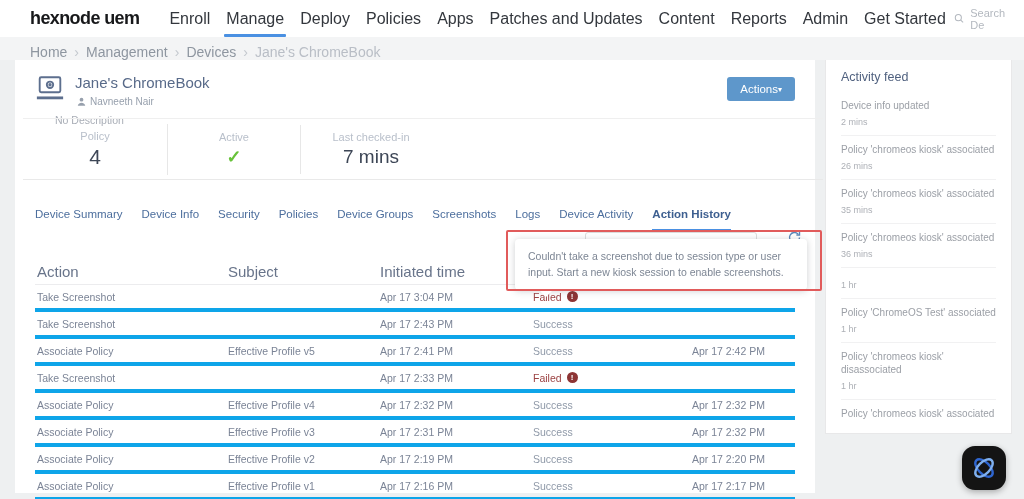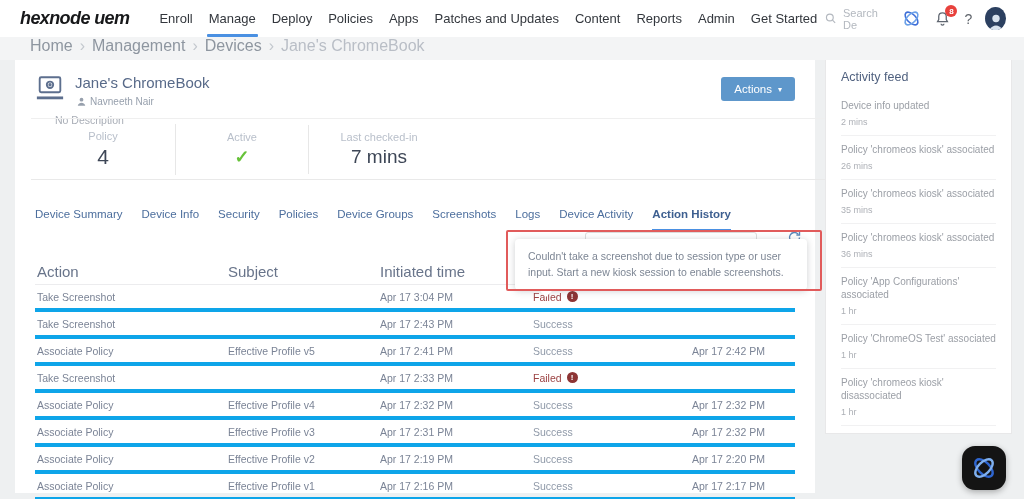--- a/index.html
+++ b/index.html
@@ -11,27 +11,27 @@
     overflow:hidden;
     color:#555;
   }
 
   
   .topbar {
     position:absolute; left:0; top:0; width:1024px; height:37px;
     background:#fff; display:flex; align-items:center; z-index:20;
   }
   .logo {
-    margin-left:20px; font-size:18px; font-weight:bold; color:#17181a;
-    letter-spacing:-0.6px; white-space:nowrap;font-style:italic;
+    margin-left:30px; font-size:18px; font-weight:bold; color:#17181a;
+    letter-spacing:-0.6px; white-space:nowrap;
   }
   .nav { display:flex; align-items:stretch; height:100%; margin-left:22px; gap:0; }
   .nav-item {
     position:relative; display:flex; align-items:center;
-    padding:1px 8px; font-size:13px; color:#33373d; cursor:pointer; white-space:nowrap;
+    padding:1px 8px; font-size:16px; color:#33373d; cursor:pointer; white-space:nowrap;
   }
   .nav-item.active::after {
     content:""; position:absolute; left:6px; right:6px; bottom:0; height:3px;
     background:#4a90e2; border-radius:1px;
   }
   .top-right { margin-left:auto; display:flex; align-items:center; gap:13px; padding-right:18px; }
   .global-search { display:flex; align-items:center; gap:6px; cursor:text; }
   .global-search .ph { font-size:11px; color:#b3b8bf; }
   .icon-btn { position:relative; display:flex; align-items:center; cursor:pointer; }
   .badge {
@@ -41,22 +41,22 @@
   }
   .help-q { font-size:14px; color:#5f646b; cursor:pointer; }
   .avatar {
     width:23px; height:23px; border-radius:50%; background:#2c4060;
     overflow:hidden; display:flex; align-items:flex-end; justify-content:center; cursor:pointer;
   }
 
   
   .breadcrumb {
     position:absolute; left:0; top:37px; width:1024px; height:23px;
-    background:#f3f4f5; display:flex; align-items:flex-start; padding-left:30px;
-    font-size:16px; z-index:19;
+    background:#f3f4f5; display:flex; align-items:flex-end; padding-left:30px;
+    font-size:14px; z-index:19;
   }
   .crumb { color:#8e96a0; cursor:pointer; }
   .crumb + .crumb::before { content:"›"; color:#c3c8ce; margin:0 7px; }
   .crumb.current { color:#b9bec6; }
 
   
   .main-card {
     position:absolute; left:15px; top:60px; width:800px; height:433px;
     background:#fff;
   }
@@ -64,27 +64,27 @@
   .device-icon { position:absolute; left:0; top:3px; }
   .device-name { position:absolute; left:40px; top:2px; font-size:15px; color:#586a89; }
   .device-owner {
     position:absolute; left:42px; top:24px; font-size:10px; color:#97a0ad;
     display:flex; align-items:center; gap:4px;
   }
   .no-desc { position:absolute; left:20px; top:42px; font-size:10.5px; color:#a8adb6; }
   .actions-btn {
     position:absolute; right:0; top:5px; background:#5e97cb; color:#fff;
     font-size:11.5px; padding:6px 13px; border-radius:3px; border:none;
-    cursor:pointer; display:flex; align-items:center; gap:6px;
+    cursor:pointer; display:flex; align-items:center; 
     font-family:"Liberation Sans", sans-serif;
   }
   .actions-btn .caret { font-size:8px; }
 
   .stats {
-    position:absolute; left:16px; top:58px; width:100%; height:62px;
+    position:absolute; left:8px; top:58px; width:100%; height:62px;
     border-top:1px solid #efefef; border-bottom:1px solid #e9e9e9;
     display:flex; align-items:center;
   }
   .stat { text-align:center; padding:6px 0; }
   .stat-1 { width:145px; border-right:1px solid #e7e7e7; }
   .stat-2 { width:133px; border-right:1px solid #e7e7e7; }
   .stat-3 { width:140px; }
   .stat-label { font-size:11px; color:#b8bfca; margin-bottom:3px; }
   .stat-value { font-size:21px; color:#3d4656; }
   .stat-value.check { color:#67c239; font-size:18px; font-weight:bold; }
@@ -389,21 +389,20 @@
       </div>
       <div class="feed-item">
         <div class="feed-text">Policy 'chromeos kiosk' associated</div>
         <div class="feed-time">35 mins</div>
       </div>
       <div class="feed-item">
         <div class="feed-text">Policy 'chromeos kiosk' associated</div>
         <div class="feed-time">36 mins</div>
       </div>
       <div class="feed-item">
-        <div class="feed-text">Policy 'App Configurations' associated</div>
         <div class="feed-time">1 hr</div>
       </div>
       <div class="feed-item">
         <div class="feed-text">Policy 'ChromeOS Test' associated</div>
         <div class="feed-time">1 hr</div>
       </div>
       <div class="feed-item">
         <div class="feed-text">Policy 'chromeos kiosk' disassociated</div>
         <div class="feed-time">1 hr</div>
       </div>

